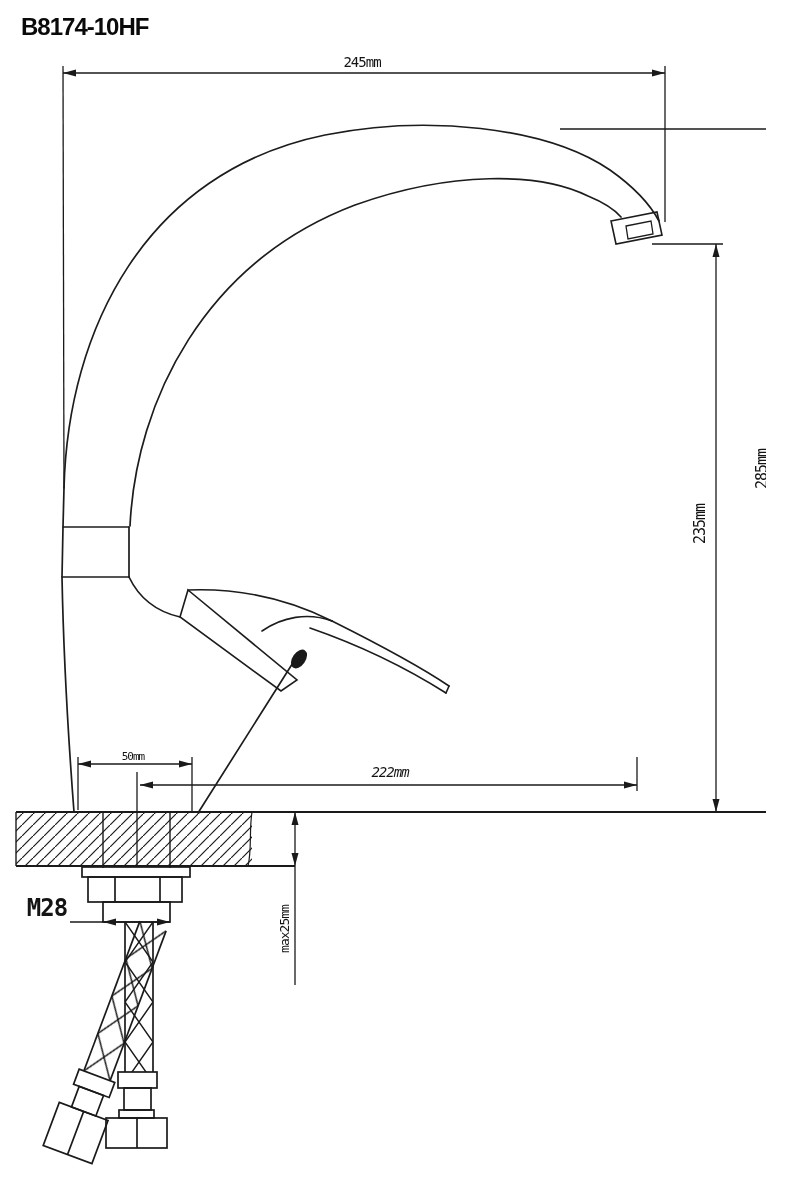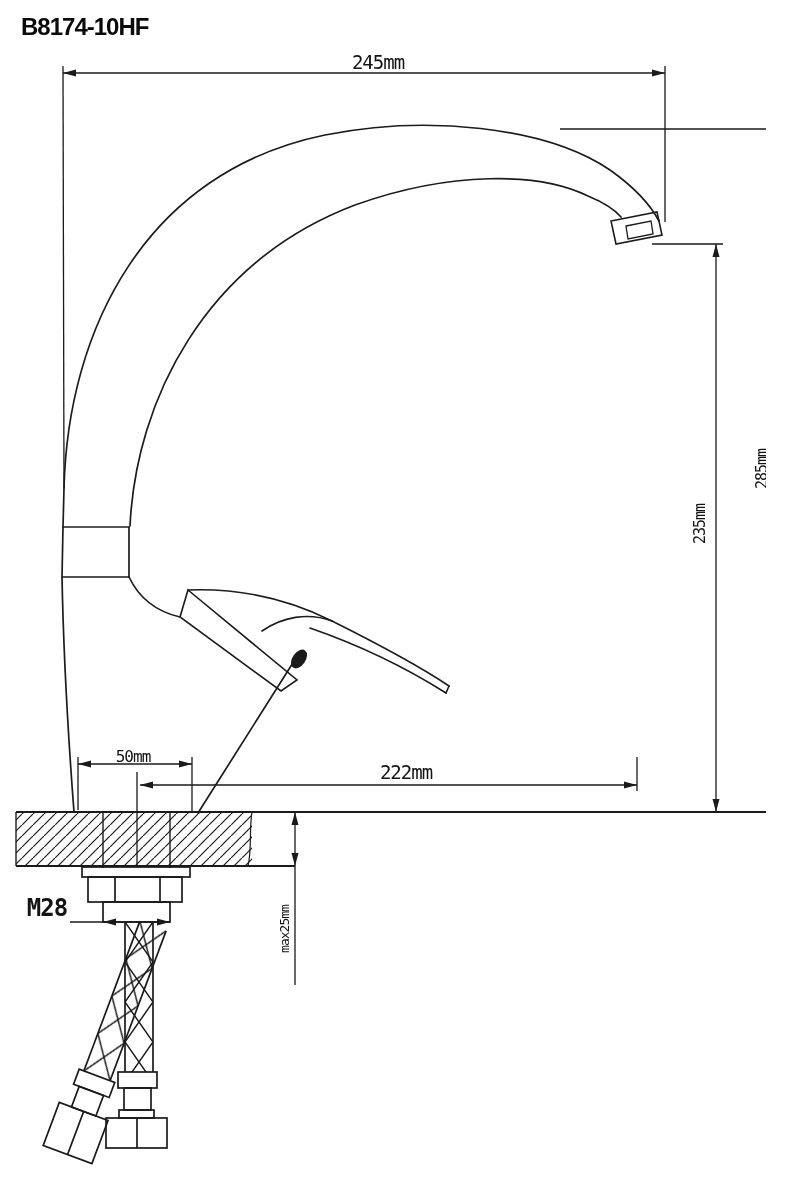--- a/index.html
+++ b/index.html
@@ -6,22 +6,22 @@
   .canvas{position:relative;width:766px;height:1180px;background:#ffffff;overflow:hidden;
           font-family:"DejaVu Sans Mono","Liberation Mono",monospace;}
   svg{position:absolute;left:0;top:0;}
   .lbl{position:absolute;color:#141414;white-space:nowrap;
        font-family:"DejaVu Sans Mono","Liberation Mono",monospace;
        transform:translate(-50%,-50%);letter-spacing:-1px;}
   .rot{transform:translate(-50%,-50%) rotate(-90deg);}
   .title{position:absolute;left:21px;top:13px;color:#0a0a0a;
          font-family:"Liberation Sans","DejaVu Sans",sans-serif;
          font-weight:700;font-size:24px;letter-spacing:-1px;}
-  .d16{font-size:19px;margin-left:16px;} .d15{font-size:15px;} .d13{font-size:13px;}
-  .d11{font-size:16px;} .d18{font-size:24px;font-weight:600;}
+  .d16{font-size:14px;} .d15{font-size:15px;} .d13{font-size:13px;}
+  .d11{font-size:11px;} .d18{font-size:24px;font-weight:600;}
 </style>
 </head>
 <body>
 
 <div class="canvas">
 
   <svg width="803" height="1180" viewBox="0 0 803 1180">
     <defs>
       <pattern id="hatch" patternUnits="userSpaceOnUse" width="11" height="11">
         <path d="M0,11 L11,0" stroke="#1a1a1a" stroke-width="1.2"></path>
@@ -161,20 +161,20 @@
   </svg>
 
   <div class="title">B8174-10HF</div>
 
   <div class="lbl d16" style="left:362px;top:62px;">245mm</div>
 
   <div class="lbl rot d15" style="left:762px;top:469px;">285mm</div>
 
   <div class="lbl rot d15" style="left:700px;top:524px;">235mm</div>
 
-  <div class="lbl d16" style="left:390px;top:772px;">222mm</div>
+  <div class="lbl d16" style="left:390px;top:772px;font-style:italic;">222mm</div>
 
   <div class="lbl d11" style="left:133px;top:756px;">50mm</div>
 
   <div class="lbl d18" style="left:47px;top:908px;">M28</div>
 
   <div class="lbl rot d13" style="left:284px;top:929px;">max25mm</div>
 </div>
 
 </body></html>

